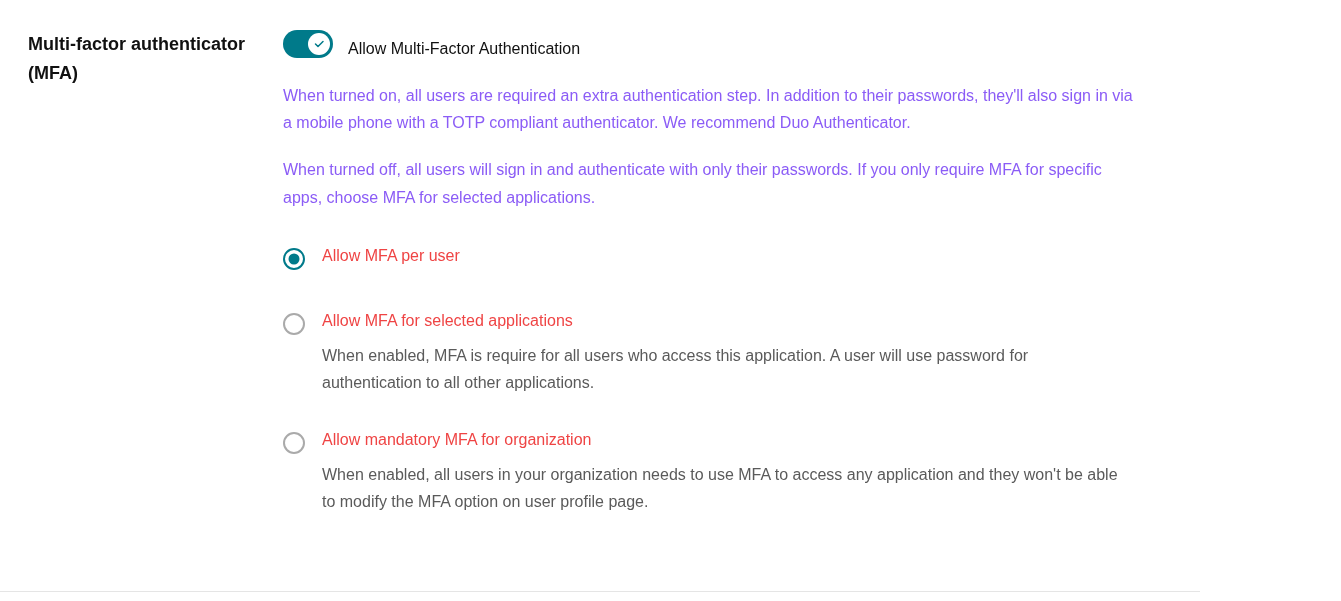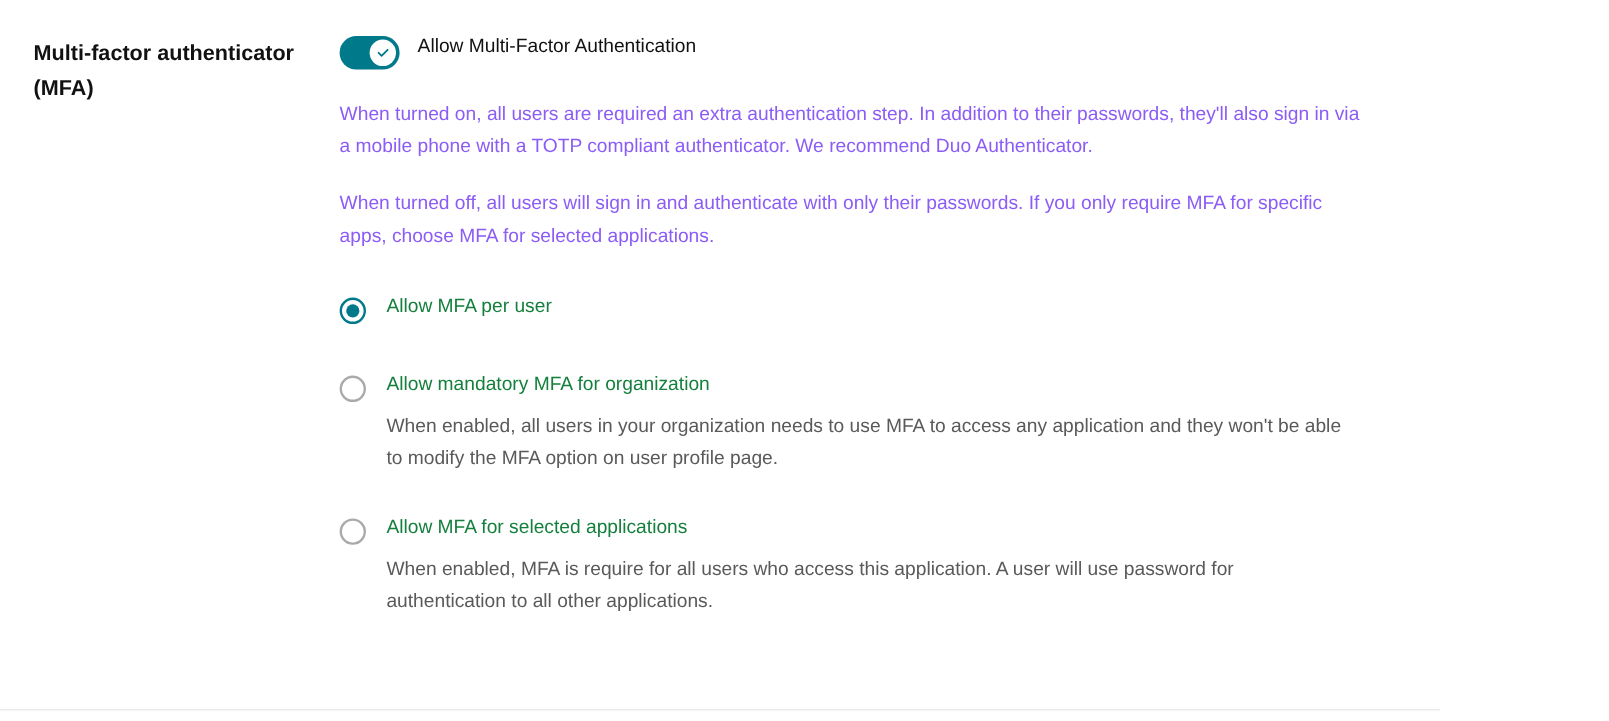--- a/index.html
+++ b/index.html
@@ -31,21 +31,21 @@
       font-weight: 600;
       color: #111;
       line-height: 1.6;
     }
     .right-col {
       flex: 1;
       padding-right: 60px;
     }
     .toggle-row {
       display: flex;
-      align-items: flex-start;
+      align-items: flex-end;
       gap: 15px;
       margin-bottom: 24px;
     }
     .toggle {
       width: 50px;
       height: 28px;
       background: #007a8a;
       border-radius: 14px;
       position: relative;
       cursor: pointer;
@@ -110,21 +110,21 @@
       border-radius: 50%;
       left: 50%;
       top: 50%;
       transform: translate(-50%, -50%);
     }
     .radio-text {
       flex: 1;
     }
     .radio-label {
       font-size: 16px;
-      color: #15803d;
+      color: #ef4444;
       margin-bottom: 12px;
       display: block;
     }
     .radio-desc {
       font-size: 16px;
       color: #5a5a5a;
       line-height: 1.7;
       max-width: 810px;
     }
   </style>
@@ -154,27 +154,27 @@
       <div class="radio-option">
         <div class="radio-circle selected"></div>
         <div class="radio-text">
           <span class="radio-label">Allow MFA per user</span>
         </div>
       </div>
 
       <div class="radio-option">
         <div class="radio-circle"></div>
         <div class="radio-text">
-          <span class="radio-label">Allow mandatory MFA for organization</span>
-          <p class="radio-desc">When enabled, all users in your organization needs to use MFA to access any application and they won't be able to modify the MFA option on user profile page.</p>
+          <span class="radio-label">Allow MFA for selected applications</span>
+          <p class="radio-desc">When enabled, MFA is require for all users who access this application. A user will use password for authentication to all other applications.</p>
         </div>
       </div>
 
       <div class="radio-option">
         <div class="radio-circle"></div>
         <div class="radio-text">
-          <span class="radio-label">Allow MFA for selected applications</span>
-          <p class="radio-desc">When enabled, MFA is require for all users who access this application. A user will use password for authentication to all other applications.</p>
+          <span class="radio-label">Allow mandatory MFA for organization</span>
+          <p class="radio-desc">When enabled, all users in your organization needs to use MFA to access any application and they won't be able to modify the MFA option on user profile page.</p>
         </div>
       </div>
     </div>
   </div>
 </div>
 
 </body></html>

